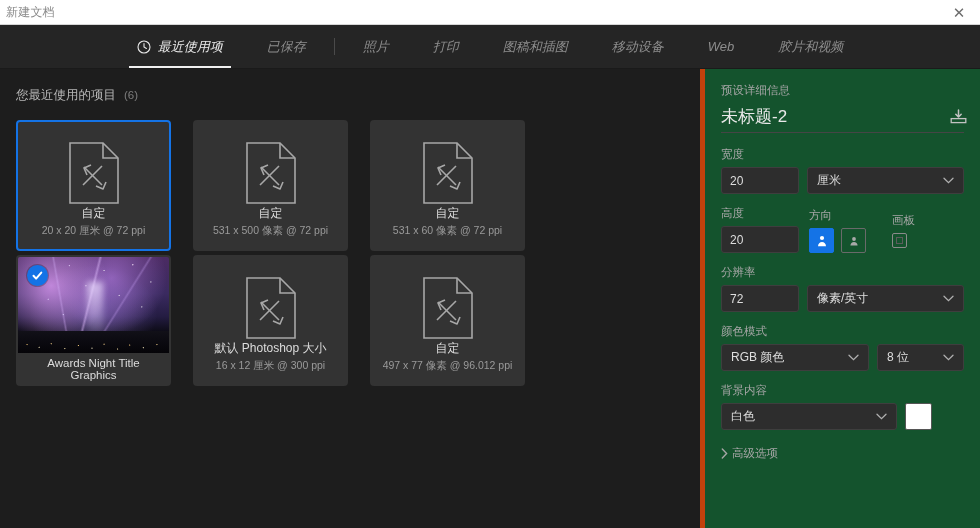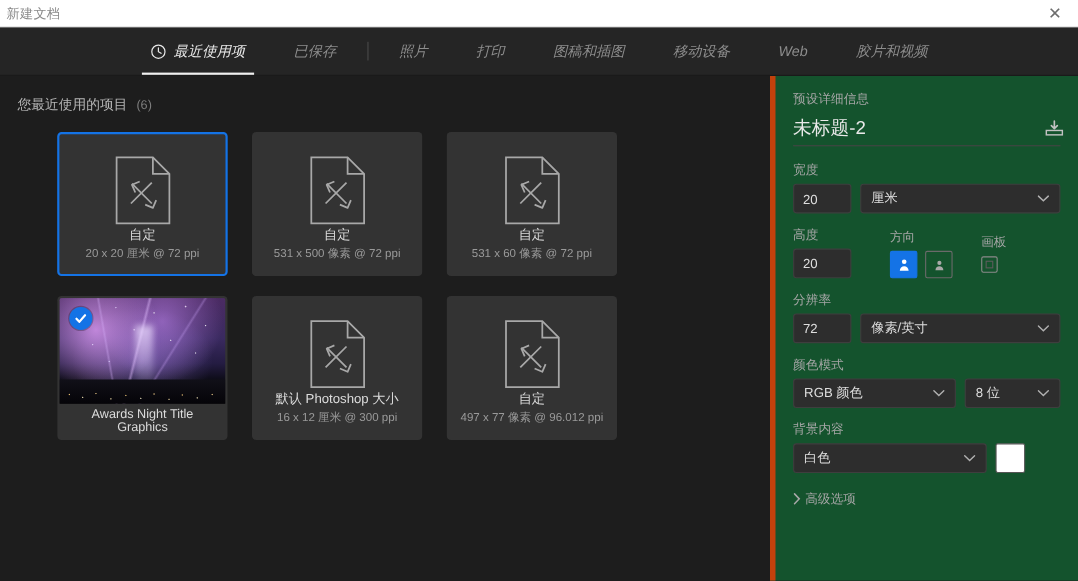--- a/index.html
+++ b/index.html
@@ -94,22 +94,21 @@
     margin-bottom: 16px;
     display: flex;
     align-items: baseline;
     gap: 8px;
   }
   .section-count { font-size: 11.5px; color: #7e7e7e; }
 
   .card-grid {
     display: flex;
     flex-wrap: wrap;
-    gap: 18px 22px;
-    margin-left: 36px;
+    gap: 4px 22px;
   }
   .card {
     width: 155px;
     height: 131px;
     background: #333333;
     border-radius: 4px;
     border: 2px solid transparent;
     display: flex;
     flex-direction: column;
     align-items: center;
@@ -259,21 +258,21 @@
 
   .field-label {
     font-size: 11.5px;
     color: #a6a6a6;
     margin-bottom: 5px;
   }
   .field-block { margin-bottom: 12px; }
   .row { display: flex; gap: 8px; align-items: flex-end; }
 
   .num-input {
-    width: 53px;
+    width: 78px;
     height: 27px;
     background: #2d2d2d;
     border: 1px solid #3e3e3e;
     border-radius: 3px;
     color: #dedede;
     font-size: 12px;
     font-family: inherit;
     padding: 0 8px;
     outline: none;
   }

